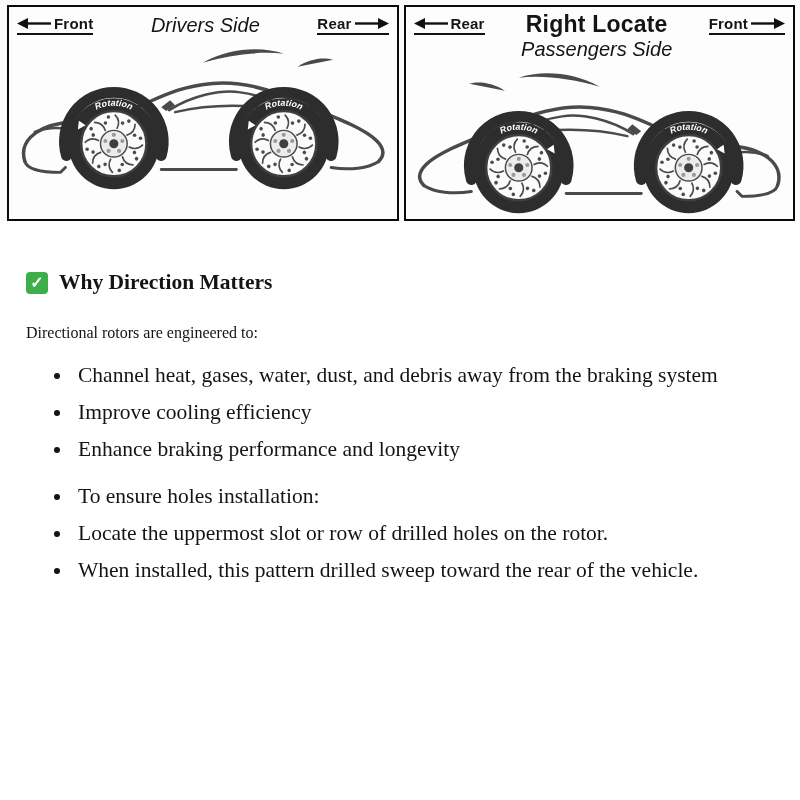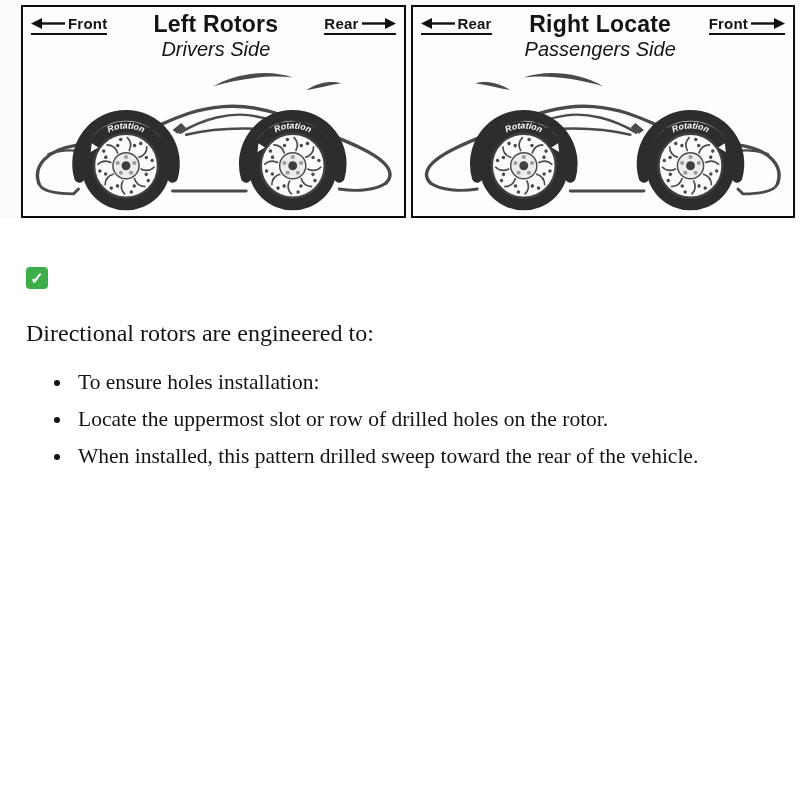--- a/index.html
+++ b/index.html
@@ -7,21 +7,21 @@
   body {
     width: 800px;
     font-family: "Liberation Serif", serif;
     color: #141414;
   }
 
   
   .diagram {
     display: flex;
     gap: 5px;
-    padding: 5px 5px 0 21px;
+    padding: 5px 5px 0 7px;
     background: #fbfbfb;
   }
   .panel {
     flex: 1;
     border: 2.5px solid #0a0a0a;
     background: #fdfdfd;
     padding: 5px 8px 0 8px;
     min-width: 0;
   }
   .panel-header {
@@ -75,21 +75,21 @@
     width: 22px; height: 22px;
     border-radius: 4px;
     background: #3dae49;
     color: #ffffff;
     font-family: "Liberation Sans", sans-serif;
     font-size: 16px;
     font-weight: bold;
     flex: 0 0 auto;
   }
   .mag-icon { flex: 0 0 auto; display: block; }
-  .lead { margin-top: 25px; font-size: 24px; line-height: 1.6; }
+  .lead { margin-top: 25px; font-size: 16px; line-height: 1.6; }
   ul.bullets { margin: 13px 0 0 47px; }
   ul.bullets li {
     font-size: 21.5px;
     line-height: 1.58;
     padding-left: 5px;
     margin-bottom: 3px;
   }
 </style>
 </head>
 <body>
@@ -146,21 +146,20 @@
   <div class="panel">
     <div class="panel-header">
       <div class="dir-label">
         <svg width="34" height="11" viewBox="0 0 34 11">
           <path d="M34 5.5 H10" stroke="#111" stroke-width="2.4"></path>
           <path d="M11 0 L0 5.5 L11 11 Z" fill="#111"></path>
         </svg>
         <span class="dir-text">Front</span>
       </div>
       <div class="panel-title-block">
-        <div class="panel-title">Left Rotors</div>
         <div class="panel-subtitle">Drivers Side</div>
       </div>
       <div class="dir-label">
         <span class="dir-text">Rear</span>
         <svg width="34" height="11" viewBox="0 0 34 11">
           <path d="M0 5.5 H24" stroke="#111" stroke-width="2.4"></path>
           <path d="M23 0 L34 5.5 L23 11 Z" fill="#111"></path>
         </svg>
       </div>
     </div>
@@ -214,24 +213,30 @@
       </g>
     </svg>
   </div>
 </div>
 
 <div class="content">
 
 
   <div class="sec-heading">
     <span class="check-icon">✓</span>
+    <span>Why Direction Matters</span>
   </div>
 
   <p class="lead">Directional rotors are engineered to:</p>
 
+  <ul class="bullets">
+    <li>Channel heat, gases, water, dust, and debris away from the braking system</li>
+    <li>Improve cooling efficiency</li>
+    <li>Enhance braking performance and longevity</li>
+  </ul>
 
 
   <ul class="bullets">
     <li>To ensure holes installation:</li>
     <li>Locate the uppermost slot or row of drilled holes on the rotor.</li>
     <li>When installed, this pattern drilled sweep toward the rear of the vehicle.</li>
   </ul>
 
 </div>
 

